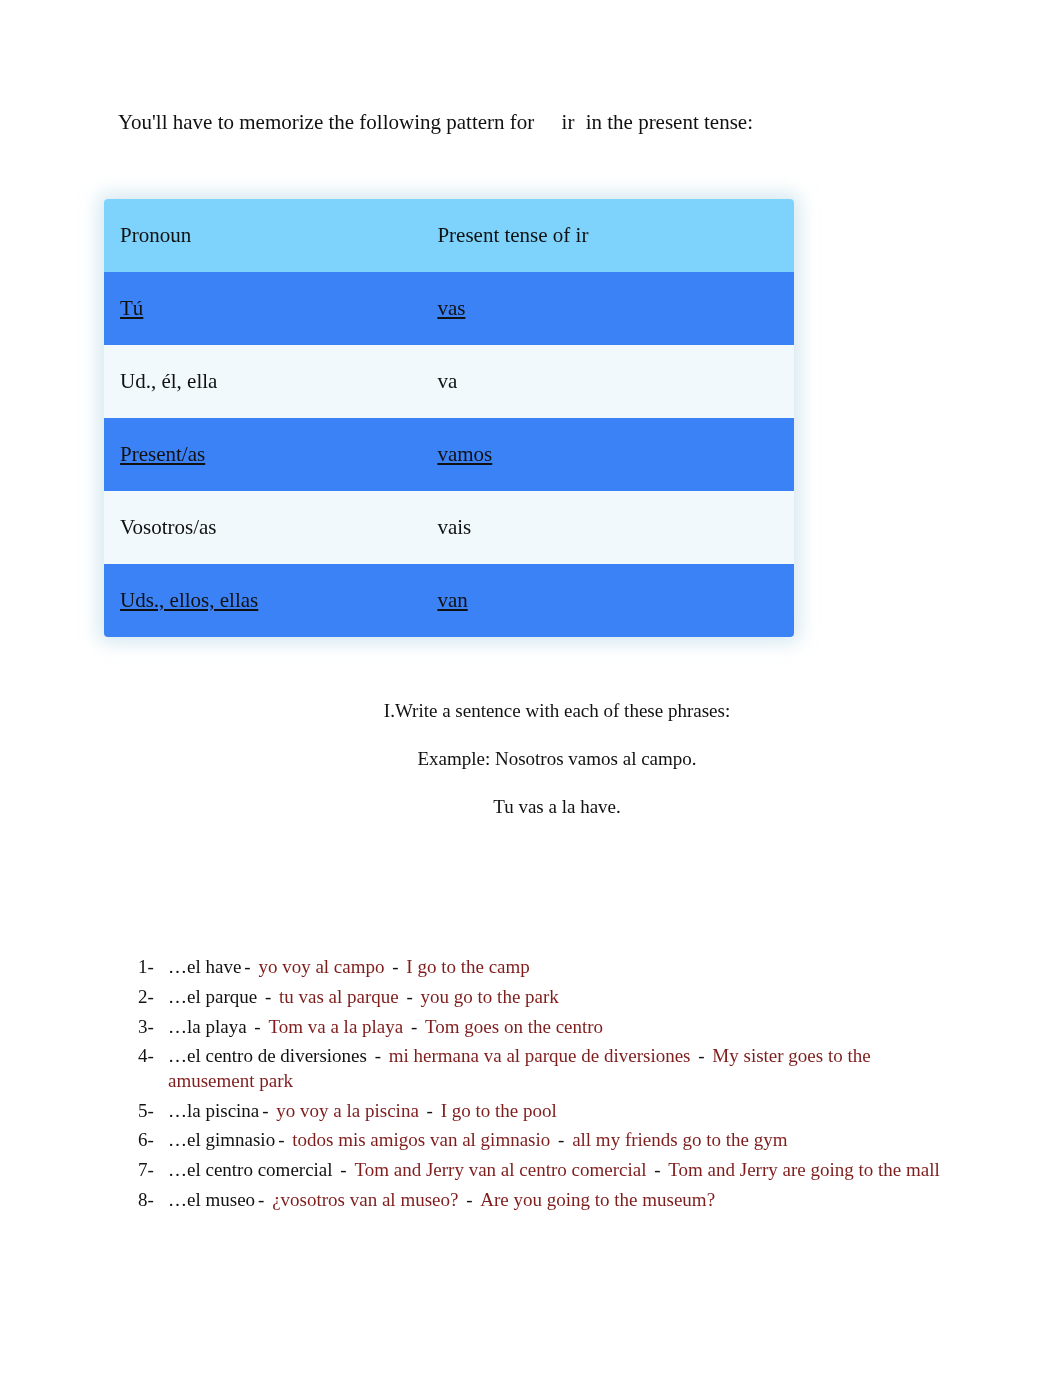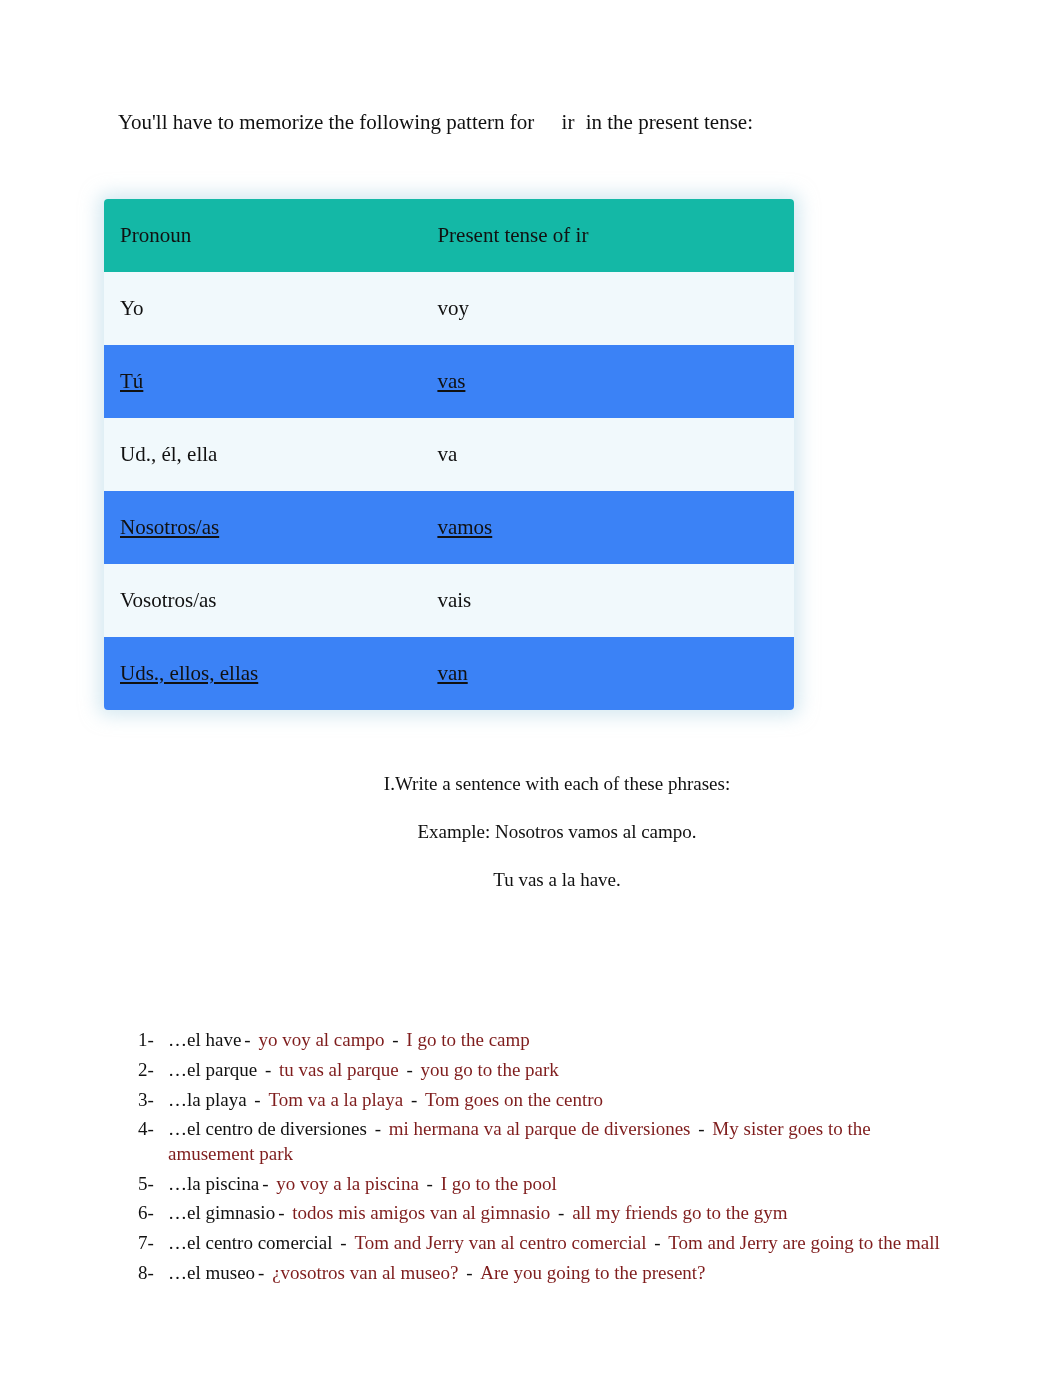--- a/index.html
+++ b/index.html
@@ -36,21 +36,21 @@
       overflow: hidden;
     }
     table.conj th, table.conj td {
       text-align: left;
       font-weight: normal;
       font-size: 21px;
       padding: 24px 14px 24px 16px;
       color: #111;
     }
     table.conj th {
-      background: #14b8a6;
+      background: #7dd3fc;
       margin-top: 19px;
     }
     table.conj tr.light td { background: #f1f9fc; }
     table.conj tr.dark  td { background: #3b82f6; text-decoration: underline; }
     table.conj th:first-child, table.conj td:first-child { width: 46%; }
 
     .body-text {
       margin-top: 56px;
       font-size: 19px;
       line-height: 1.9;
@@ -97,34 +97,30 @@
   </div>
 
   <table class="conj">
     <thead>
       <tr>
         <th>Pronoun</th>
         <th>Present tense of ir</th>
       </tr>
     </thead>
     <tbody>
-      <tr class="light">
-        <td>Yo</td>
-        <td>voy</td>
-      </tr>
       <tr class="dark">
         <td>Tú</td>
         <td>vas</td>
       </tr>
       <tr class="light">
         <td>Ud., él, ella</td>
         <td>va</td>
       </tr>
       <tr class="dark">
-        <td>Nosotros/as</td>
+        <td>Present/as</td>
         <td>vamos</td>
       </tr>
       <tr class="light">
         <td>Vosotros/as</td>
         <td>vais</td>
       </tr>
       <tr class="dark">
         <td>Uds., ellos, ellas</td>
         <td>van</td>
       </tr>
@@ -184,19 +180,19 @@
     <div class="row">
       <div class="num">7-</div>
       <div class="content">
         <span class="dots">…</span><span>el centro comercial </span><span class="sep">- </span><span class="blue">Tom and Jerry van al centro comercial </span><span class="sep"> - </span><span class="blue">Tom and Jerry are going to the mall</span>
       </div>
     </div>
 
     <div class="row">
       <div class="num">8-</div>
       <div class="content">
-        <span class="dots">…</span><span>el museo</span><span class="sep">- </span><span class="blue">¿vosotros van al museo? </span><span class="sep"> - </span><span class="blue">Are you going to the present?</span>
+        <span class="dots">…</span><span>el museo</span><span class="sep">- </span><span class="blue">¿vosotros van al museo? </span><span class="sep"> - </span><span class="blue">Are you going to the museum?</span>
       </div>
     </div>
 
   </div>
 
 </div>
 
 </body></html>

